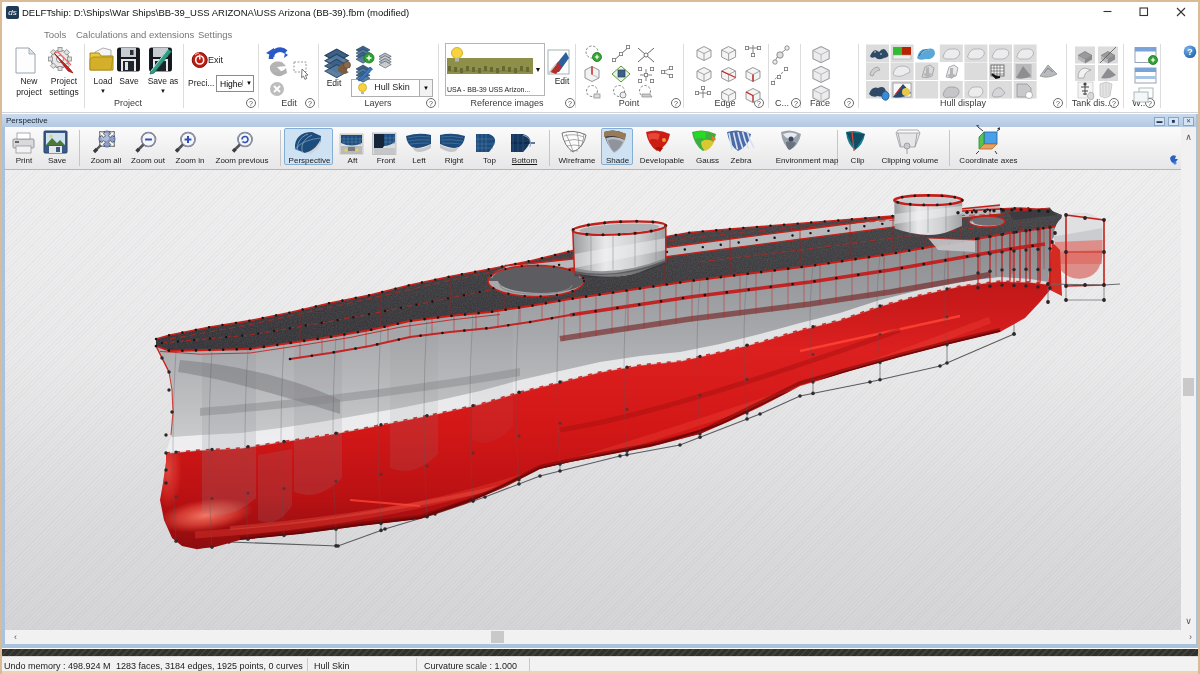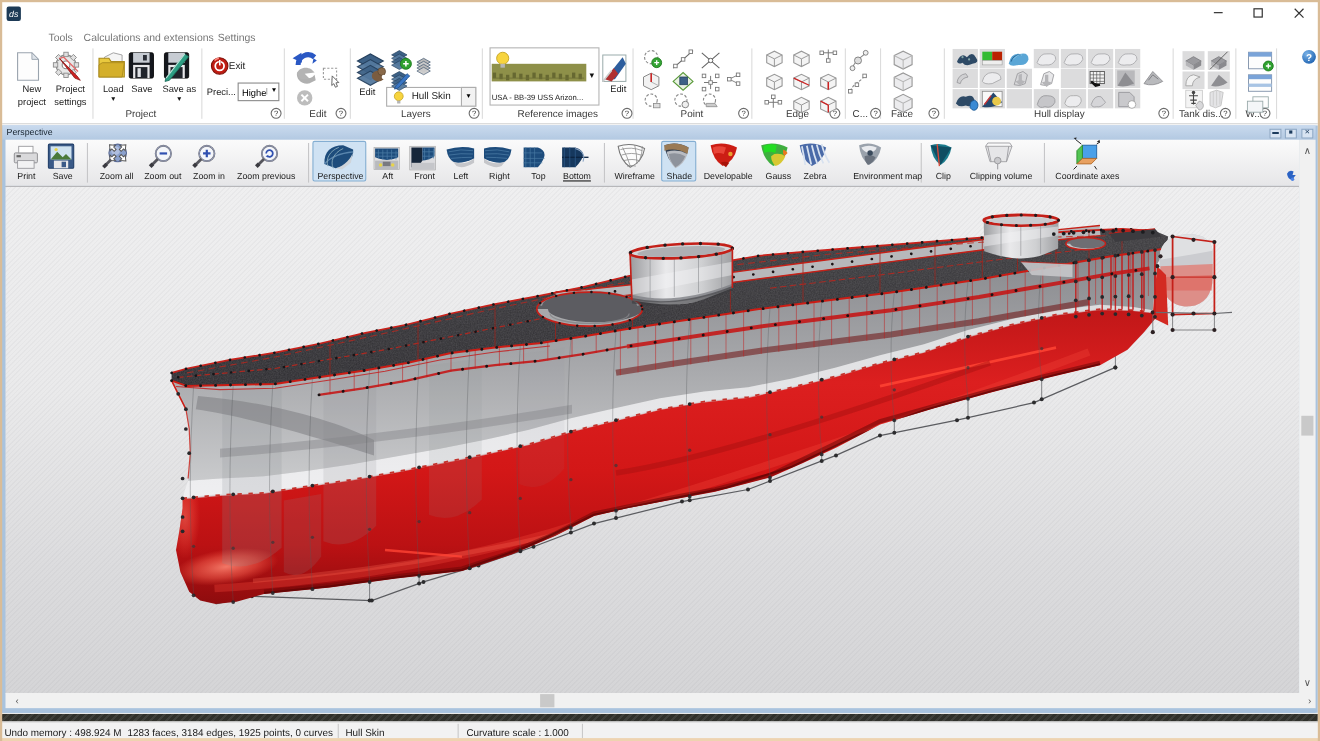--- a/index.html
+++ b/index.html
@@ -44,20 +44,21 @@
   #statusbar{position:absolute;left:0;top:656px;width:1198px;height:15px;background:#f2f2f2;border-top:1px solid #dadada;font-size:9px;color:#1a1a1a;}
   .ssep{position:absolute;top:1px;width:1px;height:13px;background:#c9c9c9;}
   #botborder{position:absolute;left:0;top:671px;width:1200px;height:3px;background:#eed3b0;}
   #overlay{position:absolute;left:0;top:0;width:1200px;height:674px;}
 </style>
 </head>
 <body>
 <div id="win">
 
   <div id="logo">ds</div>
+  <div id="titletext">DELFTship: D:\Ships\War Ships\BB-39_USS ARIZONA\USS Arizona (BB-39).fbm (modified)</div>
 
   <div id="tabhome">Home</div>
   <div class="tab" style="left:44px;">Tools</div>
   <div class="tab" style="left:76px;">Calculations and extensions</div>
   <div class="tab" style="left:198px;">Settings</div>
 
   <div id="ribbon">
     <div class="gsep" style="left:82px"></div>
     <div class="gsep" style="left:181px"></div>
     <div class="gsep" style="left:256px"></div>

